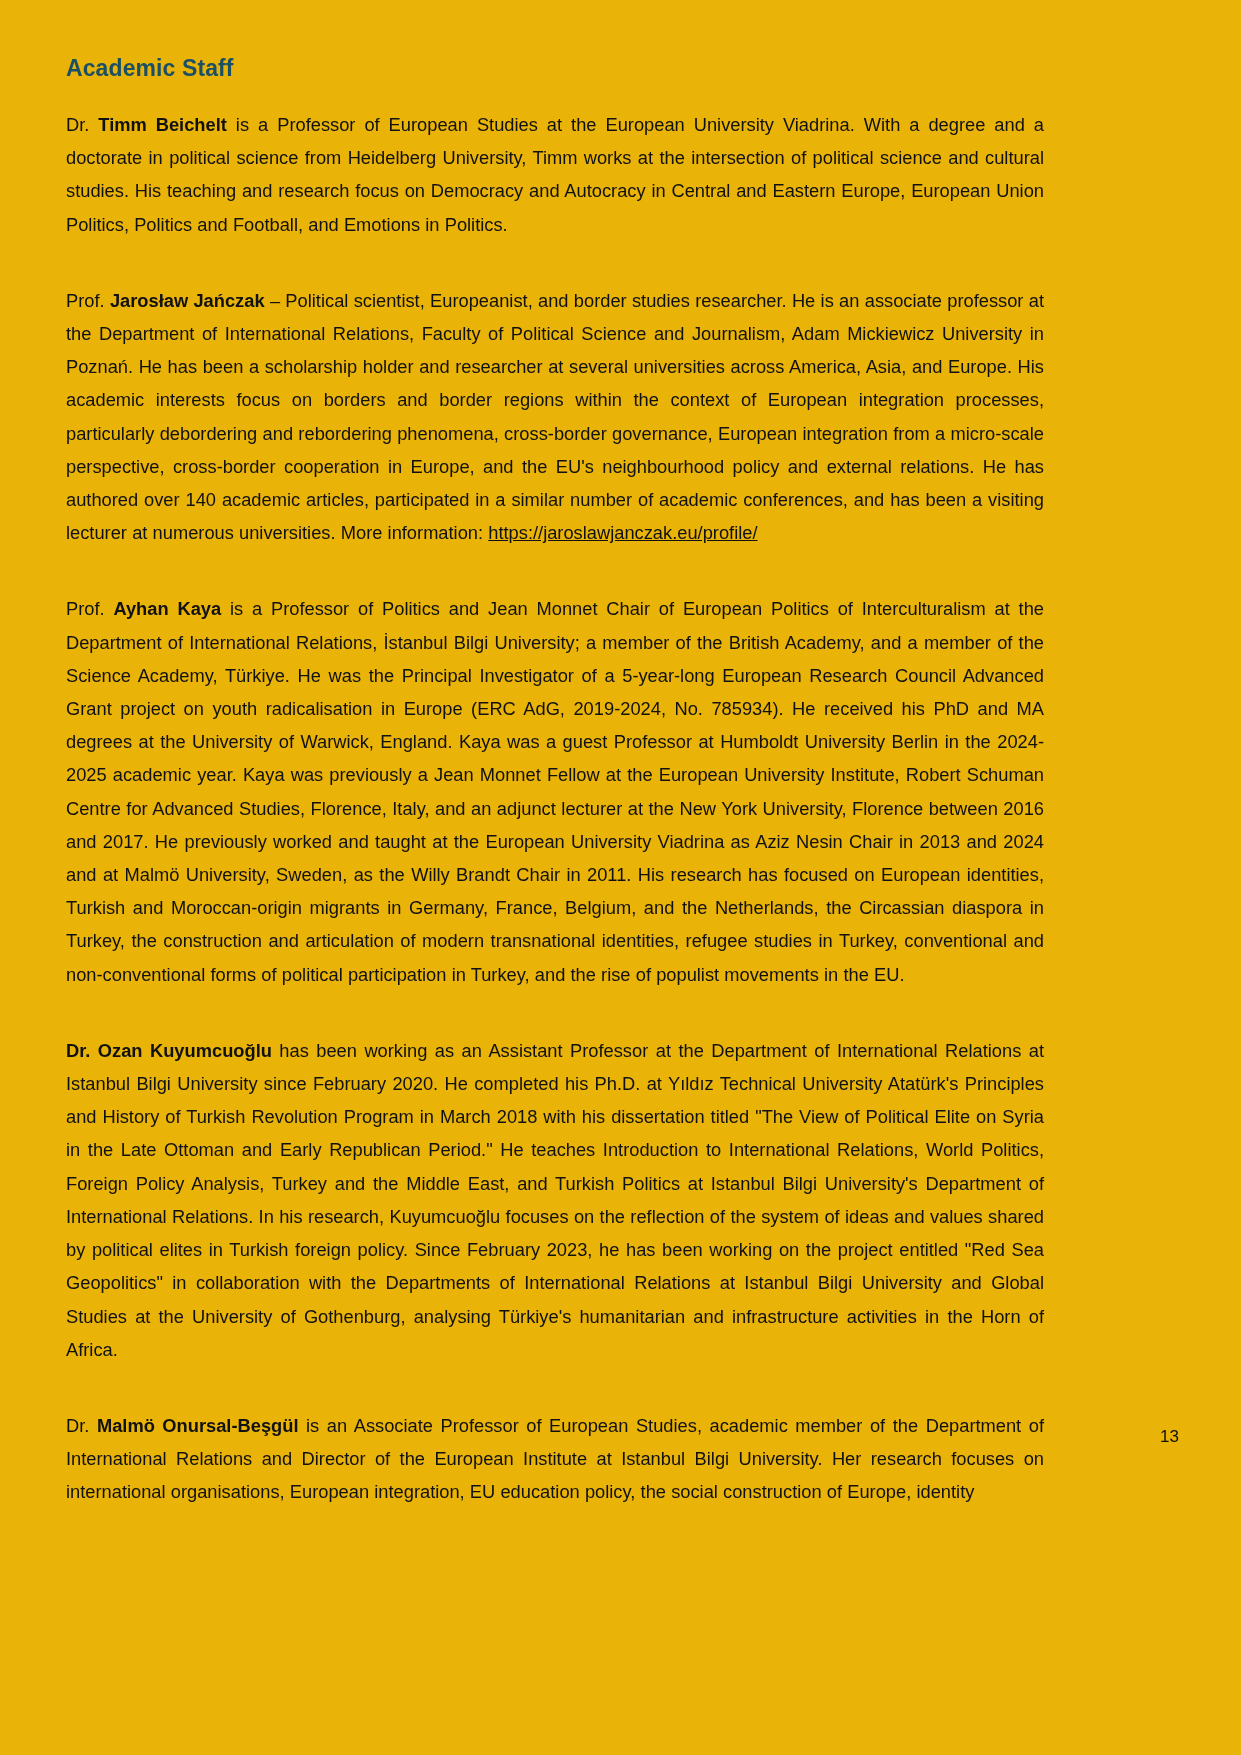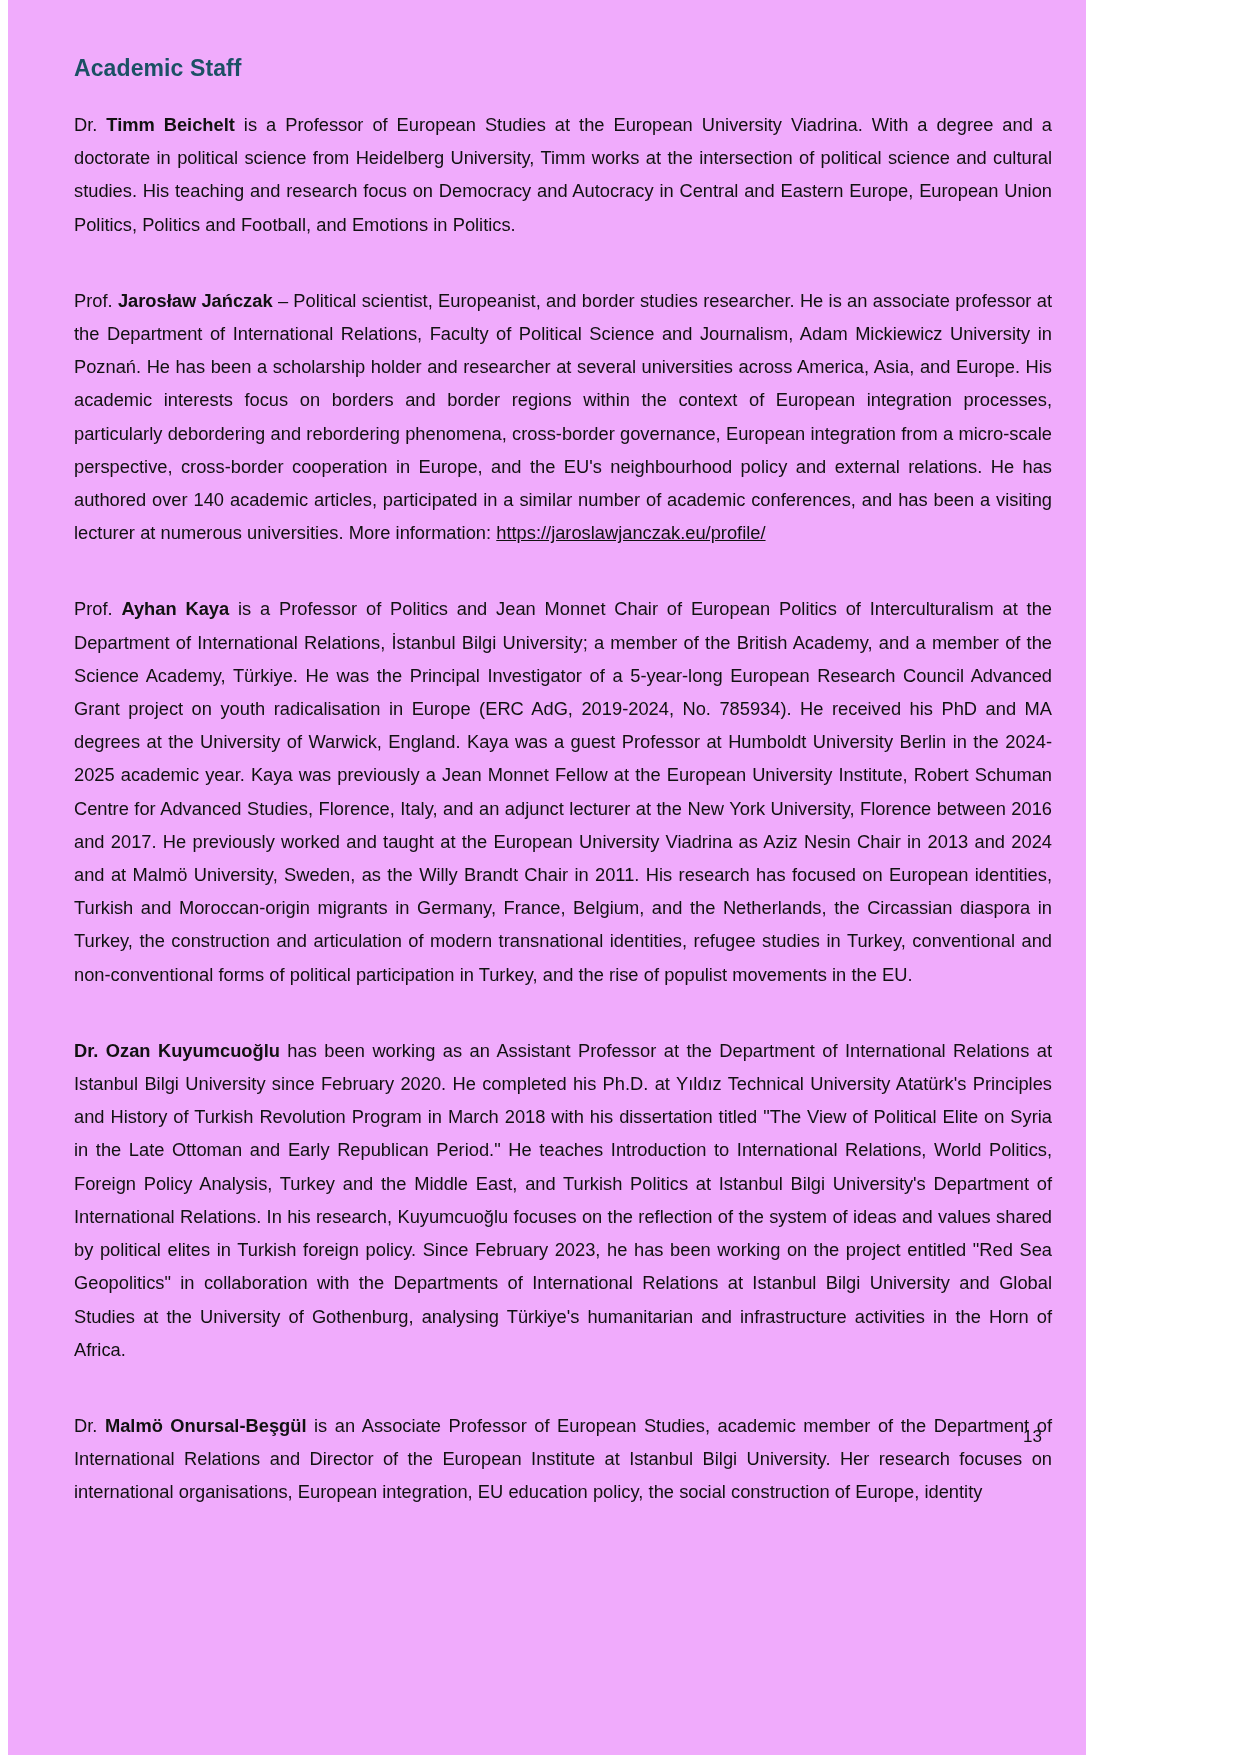--- a/index.html
+++ b/index.html
@@ -12,24 +12,23 @@
     height: 1755px;
     font-family: "Liberation Sans", sans-serif;
     color: #000000;
     position: relative;
     overflow: hidden;
   }
   .page {
     position: absolute;
     left: 0;
     top: 0;
-    width: 1078px;
+    width: 1241px;
     height: 1755px;
-    background: #f0abfc;
-    margin-left: 8px;
+    background: #eab308;
   }
   .content {
     position: absolute;
     left: 66px;
     top: 55px;
     width: 978px;
   }
   h1.section-heading {
     font-size: 23px;
     font-weight: bold;
@@ -53,21 +52,21 @@
     margin-bottom: 44px;
   }
   .name {
     font-weight: bold;
   }
   a.profile-link {
     color: #111111;
   }
   .page-number {
     position: absolute;
-    right: 44px;
+    right: 62px;
     top: 1427px;
     font-size: 17px;
     color: #111111;
     font-family: "Liberation Sans", sans-serif;
   }
 </style>
 </head>
 <body>
 
 <div class="page">

